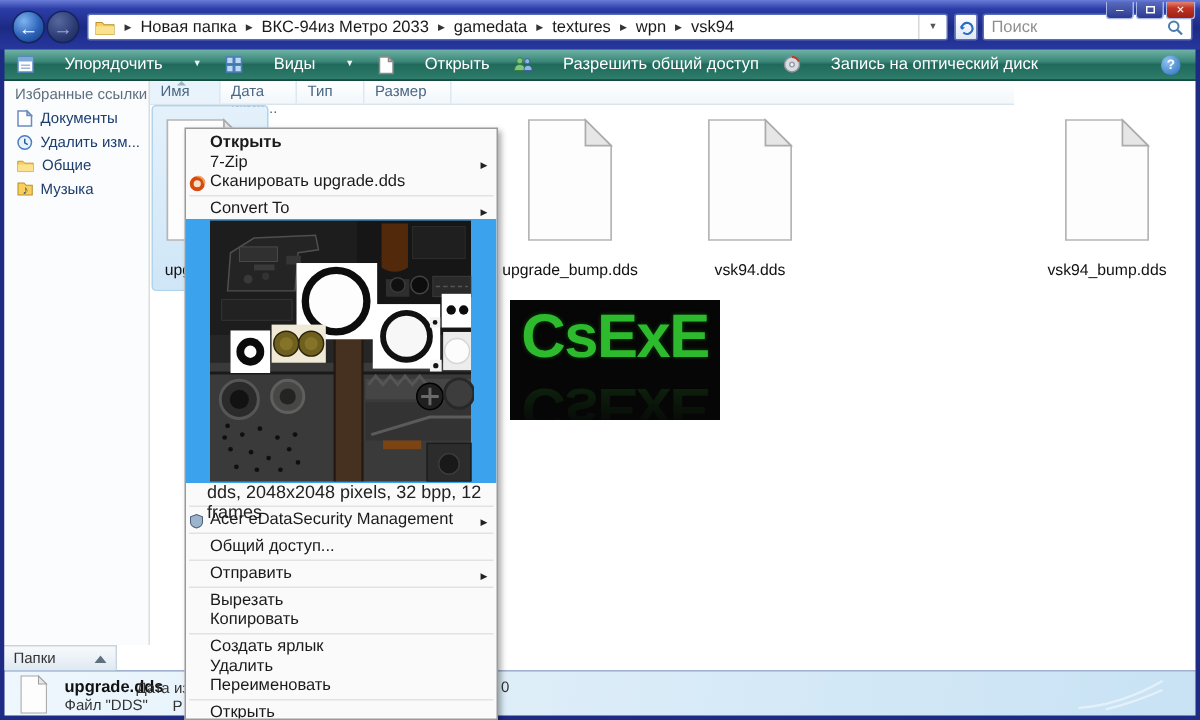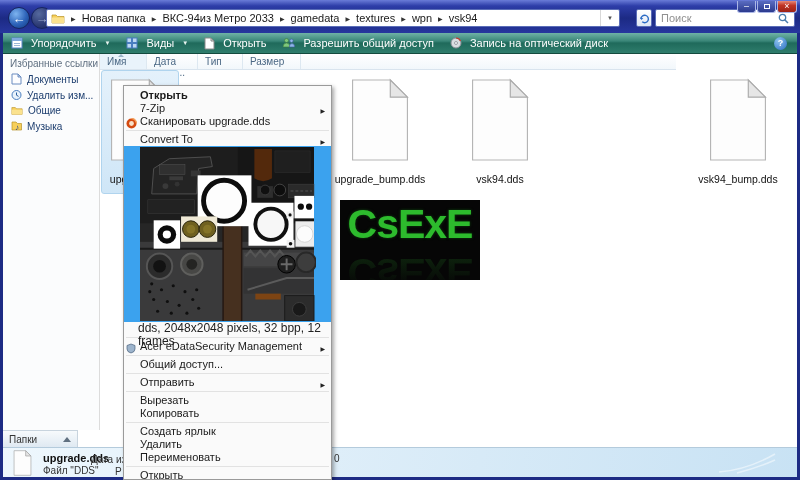--- a/index.html
+++ b/index.html
@@ -7,21 +7,21 @@
   .window { position:relative; width:800px; height:480px; background:#1d2b84; overflow:hidden; }
 
   
   .titlebar { position:absolute; left:0; top:0; width:800px; height:33px;
     background:linear-gradient(#6a7cd8 0%, #2d3da8 18%, #1c2a84 55%, #27379e 100%); }
   .navbtn { position:absolute; top:7px; width:22px; height:22px; border-radius:50%;
     text-align:center; line-height:21px; font-size:13px; color:#fff;
     border:1px solid #16245e; }
   .navbtn.back { left:8px; background:radial-gradient(circle at 35% 30%, #7db4f0, #2c62b8 55%, #123a80); }
   .navbtn.fwd  { left:31px; background:radial-gradient(circle at 35% 30%, #55699e, #2c3a74 60%, #1a2558); color:#9aa6cc; }
-  .addr { position:absolute; left:46px; top:9px; width:574px; height:18px; background:#fff;
+  .addr { position:absolute; left:58px; top:9px; width:574px; height:18px; background:#fff;
     border:1px solid #5a6db8; border-radius:2px; display:flex; align-items:center; font-size:11px; color:#1a1a1a;justify-content:flex-end; }
   .crumb { padding:0 2px; white-space:nowrap; }
   .crumb-arrow { font-size:6px; color:#333; padding:0 4px; }
   .addr-folder { margin:0 2px 0 4px; display:inline-block; }
   .addr-drop { margin-left:auto; font-size:6px; color:#555; padding:0 6px; border-left:1px solid #d8d8d8; height:100%; display:flex; align-items:center; }
   .refreshbtn { position:absolute; left:636px; top:9px; width:16px; height:18px; background:linear-gradient(#fff,#dfe8f4);
     border:1px solid #5a6db8; border-radius:2px; display:flex; align-items:center; justify-content:center; }
   .search { position:absolute; left:655px; top:9px; width:140px; height:18px; background:#fff;
     border:1px solid #5a6db8; border-radius:2px; display:flex; align-items:center; font-size:11px; color:#909090; padding:0 5px; }
   .search .mag { margin-left:auto; }
@@ -29,21 +29,21 @@
     border-radius:0 0 3px 3px; color:#fff; font-size:9px; line-height:10px; text-align:center; }
   .winctl.min { left:737px; width:19px; background:linear-gradient(#5a6cc0,#2b3a8e); }
   .winctl.max { left:757px; width:19px; background:linear-gradient(#5a6cc0,#2b3a8e); }
   .winctl.close { left:777px; width:20px; background:linear-gradient(#e88a7a,#c03324 40%,#9c2215); }
   .maxglyph { display:inline-block; width:6px; height:5px; border:1px solid #fff; margin-top:3px; }
 
   
   .toolbar { position:absolute; left:3px; top:33px; width:794px; height:21px;
     background:linear-gradient(#6fb3a6 0%, #3a8678 40%, #1f6a5b 50%, #2f7d6c 100%);
     border-bottom:1px solid #134a3e; display:flex; align-items:center; color:#fff; font-size:11px; }
-  .tbtn { display:flex; align-items:center; gap:8px; padding:0 8px; height:100%; cursor:default; white-space:nowrap; }
+  .tbtn { display:flex; align-items:center; gap:20px; padding:0 8px; height:100%; cursor:default; white-space:nowrap; }
   .tbtn .caret { font-size:6px; color:#e8f4f0; }
   .tb-help { margin-left:auto; margin-right:10px; width:13px; height:13px; border-radius:50%;
     background:radial-gradient(circle at 35% 30%, #8ec4f0, #2a6cc0); color:#fff; font-size:9px; font-weight:bold;
     text-align:center; line-height:13px; }
 
   
   .main { position:absolute; left:3px; top:54px; width:794px; height:393px; background:#fff; }
   .sidebar { position:absolute; left:0; top:0; width:97px; height:376px; background:#fbfcfd; border-right:1px solid #dcdcdc; }
   .sb-title { font-size:10px; color:#5f6f80; padding:4px 0 2px 7px; white-space:nowrap; }
   .sb-item { display:flex; align-items:center; gap:5px; padding:2px 0 2px 8px; font-size:10px; color:#1c3d6e; white-space:nowrap; overflow:hidden; }

